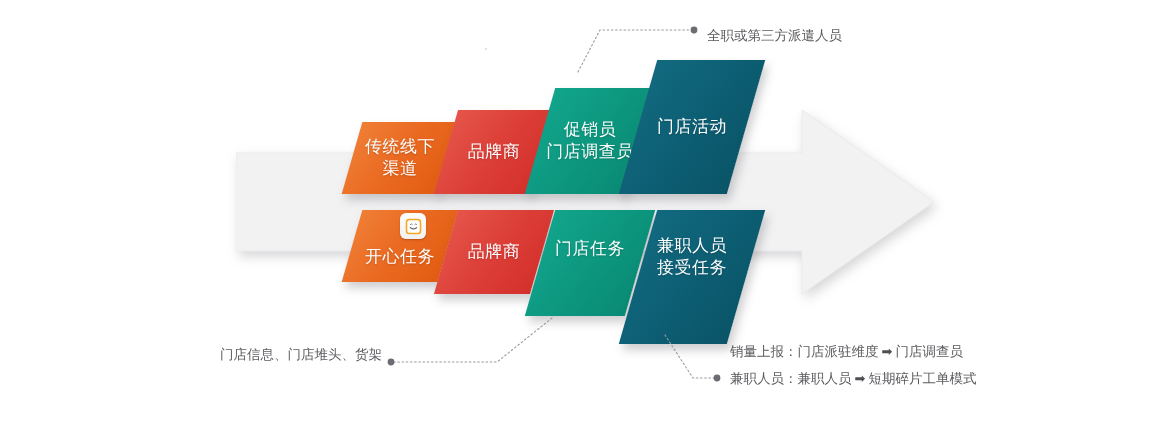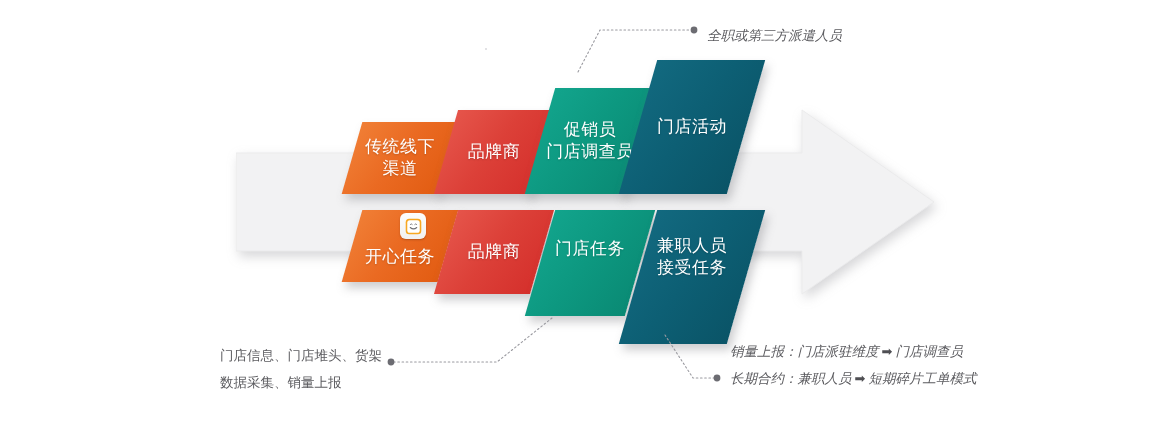--- a/index.html
+++ b/index.html
@@ -82,22 +82,22 @@
   .note{
     position:absolute;
     z-index:6;
     font-family:"DejaVu Serif","Liberation Serif",serif;
     font-size:13.5px;
     color:#5b5b5f;
     line-height:2.0;
     white-space:nowrap;
   }
   .note .ln{display:block;}
-  .note.right{text-align:left;font-style:italic;}
-  .note.leftblk{text-align:left;}
+  .note.right{text-align:left;}
+  .note.leftblk{text-align:left;font-family:Liberation Mono, monospace;}
   .arrow-glyph{
     font-family:"DejaVu Sans","Liberation Sans",sans-serif;
     font-size:13px;
     padding:0 3px;
     color:#4f4f53;
   }
   .speck{
     position:absolute;
     width:2px;height:2px;
     background:#d8d8dc;
@@ -173,25 +173,24 @@
     <polyline points="665,335 693,378 714,378" fill="none" stroke="#9a9aa0" stroke-width="1.1" stroke-dasharray="1.6 2.6" stroke-linecap="round"></polyline>
     <circle cx="717" cy="378" r="3.4" fill="#6c6c72"></circle>
   </svg>
 
   <div class="note right" style="left:707px;top:22px;">
     <span class="ln">全职或第三方派遣人员</span>
   </div>
 
   <div class="note leftblk" style="left:220px;top:342px;">
     <span class="ln">门店信息、门店堆头、货架</span>
-    <span class="ln">数据采集、销量上报</span>
   </div>
 
   <div class="note right" style="left:730px;top:338px;">
     <span class="ln">
       <span>销量上报：</span><span>门店派驻维度</span><span class="arrow-glyph">➡</span><span>门店调查员</span>
     </span>
     <span class="ln">
-      <span>长期合约：</span><span>兼职人员</span><span class="arrow-glyph">➡</span><span>短期碎片工单模式</span>
+      <span>兼职人员：</span><span>兼职人员</span><span class="arrow-glyph">➡</span><span>短期碎片工单模式</span>
     </span>
   </div>
 
 </div>
 
 </body></html>

